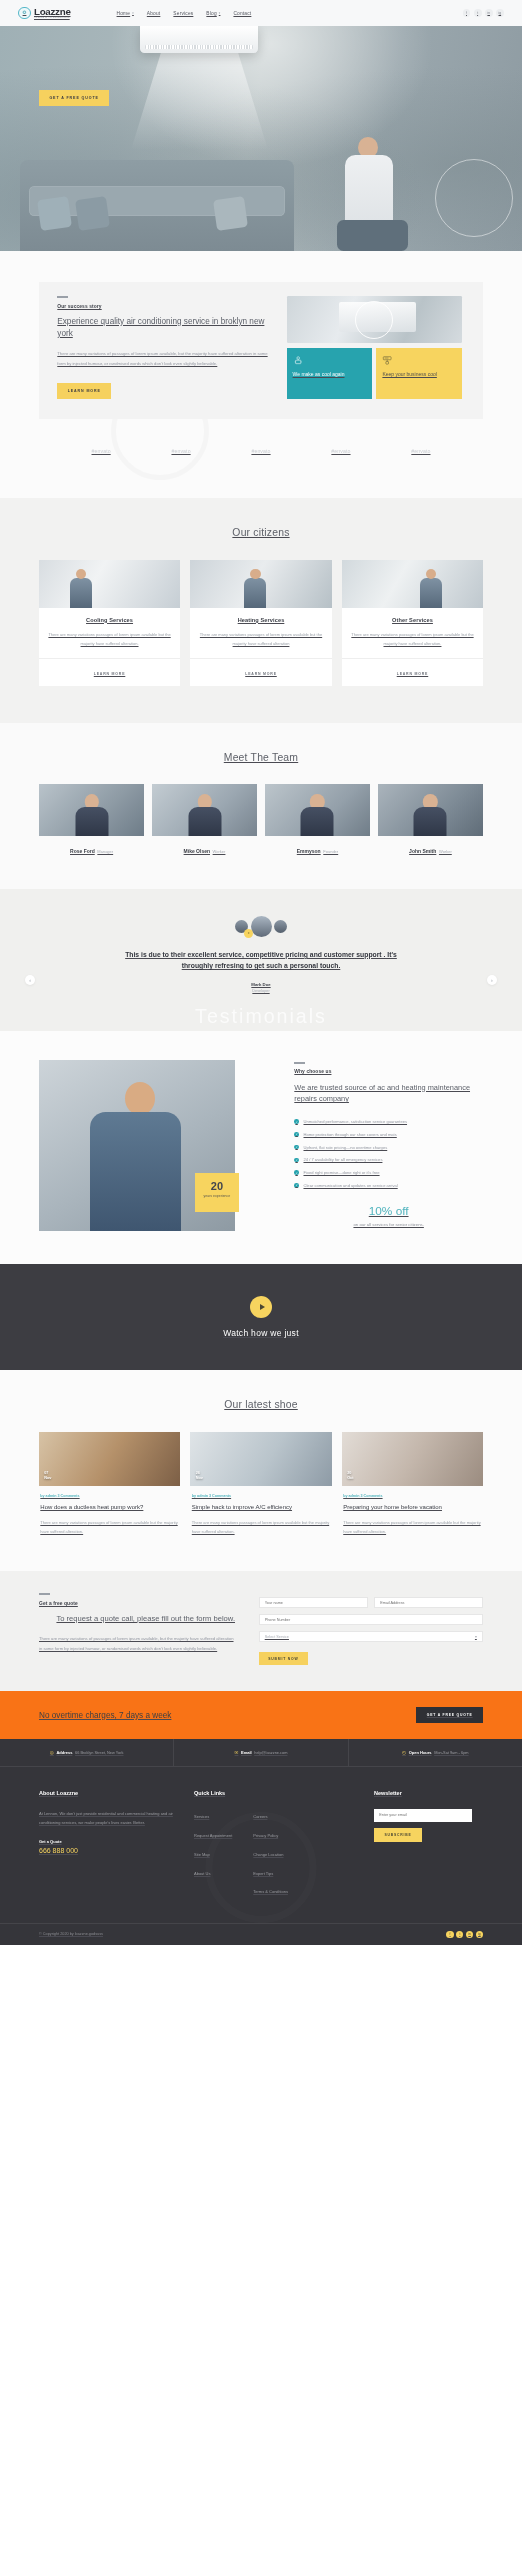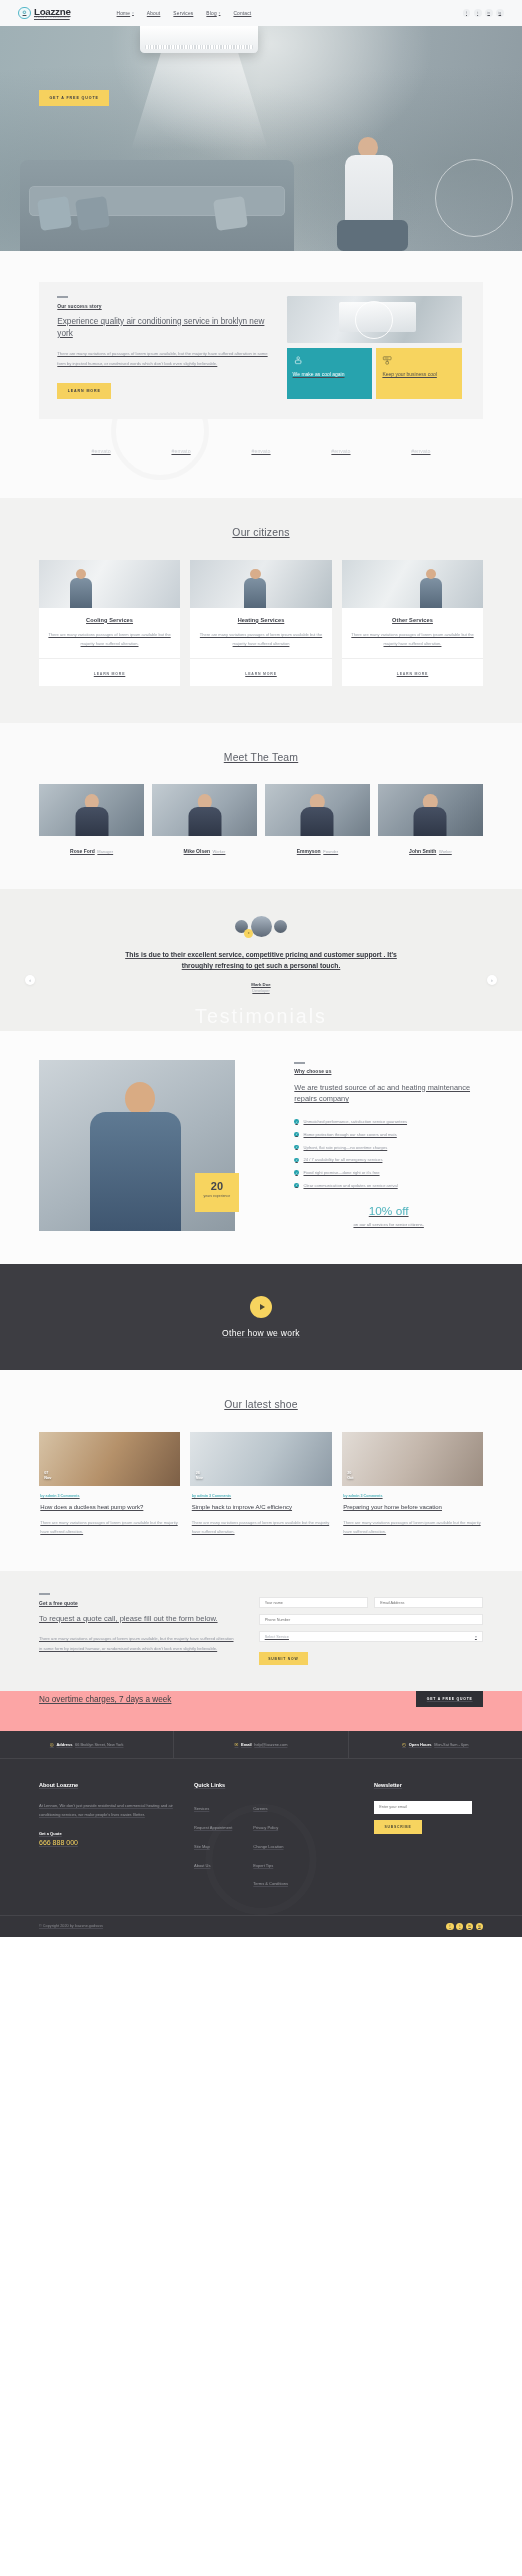--- a/index.html
+++ b/index.html
@@ -302,40 +302,40 @@
   }
   .news-body{ padding:8.5px 1.3px 0; }
   .news-meta{ font-size:3.7px; color:#4fb3bd; font-weight:700; }
   .news-title{ font-size:6px; line-height:1.5; color:#3a3d45; margin-top:5.2px; font-weight:400; }
   .news-desc{ font-size:4px; line-height:2.2; color:#9aa0a8; margin-top:6.5px; }
 
   
   .quote{ background:#f1f1f0; padding:22px 0 26px; }
   .quote-row{ display:flex; gap:23.5px; }
   .quote-left{ width:196px; }
-  .quote-h{ font-size:7.6px; line-height:1.6; color:#5b5f68; margin-top:6.5px; font-weight:400; }
+  .quote-h{ font-size:7.6px; line-height:1.6; color:#5b5f68; margin-top:6.5px; font-weight:400;text-align:right; }
   .quote-right{ flex:1; padding-top:3.9px; }
   .frow{ display:flex; gap:6.5px; margin-bottom:5.9px; }
   .fin{
     flex:1; height:11px; background:#fff; border:0.7px solid #e6e6e6;
     font-size:3.8px; color:#a9adb4; padding:0 5.2px; outline:none;
     font-family:"Liberation Sans", sans-serif;
   }
   .fsel{
     width:100%; height:11px; background:#fff; border:0.7px solid #e6e6e6;
     font-size:3.8px; color:#a9adb4; padding:0 5.2px; margin-bottom:8.5px;
     display:flex; align-items:center; justify-content:space-between;
   }
   .submit{ background:#f6d15e; border:none; font-size:3.4px; letter-spacing:0.8px;
     font-weight:700; color:#4a4733; padding:4.6px 9.8px; cursor:pointer;
     font-family:"Liberation Sans", sans-serif; }
 
   
   .cta{
-    background:#fca5a5; height:40px; display:flex; align-items:flex-start;
+    background:#f97316; height:48px; display:flex; align-items:center;
   }
   .cta .container{ display:flex; align-items:center; justify-content:space-between; }
   .cta-txt{ font-size:8.2px; color:#3f3f42; font-weight:400; }
   .cta-btn{
     background:#2f3035; color:#fff; font-size:3.4px; letter-spacing:0.8px;
     font-weight:700; padding:5.9px 10.4px; border:none; cursor:pointer;
     font-family:"Liberation Sans", sans-serif;
   }
 
   
@@ -628,21 +628,21 @@
           <div class="off-sub">on our all services for senior citizens.</div>
         </div>
       </div>
     </div>
   </div>
 
   <div class="video">
     <div class="play">
         <i></i>
       </div>
-    <div class="video-txt">Other how we work</div>
+    <div class="video-txt">Watch how we just</div>
   </div>
 
   <div class="news">
     <div class="container">
       <div class="sec-title">Our latest shoe</div>
       <div class="news-grid">
         <div class="news-card">
           <div class="news-img ni1">
             <div class="news-date"><span>07</span><br><span>Nov</span></div>
           </div>

